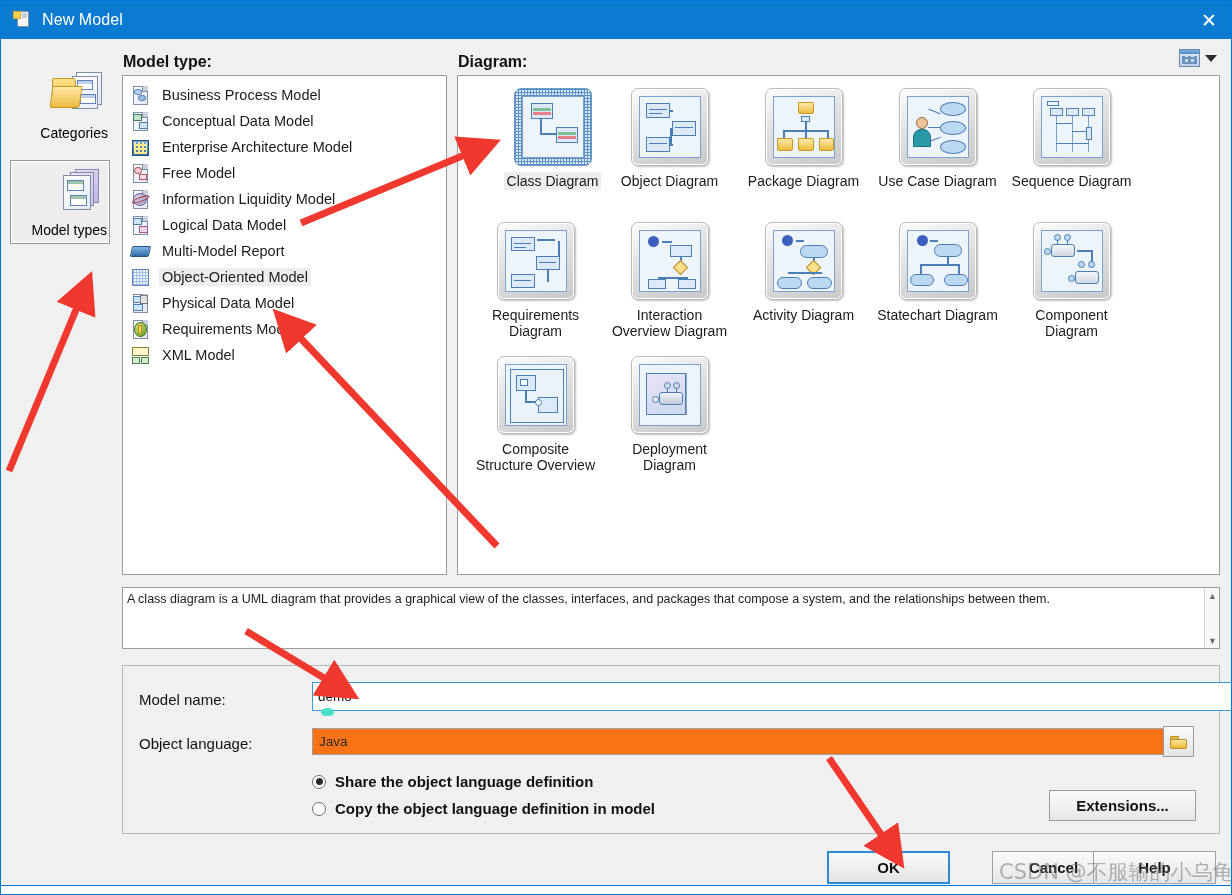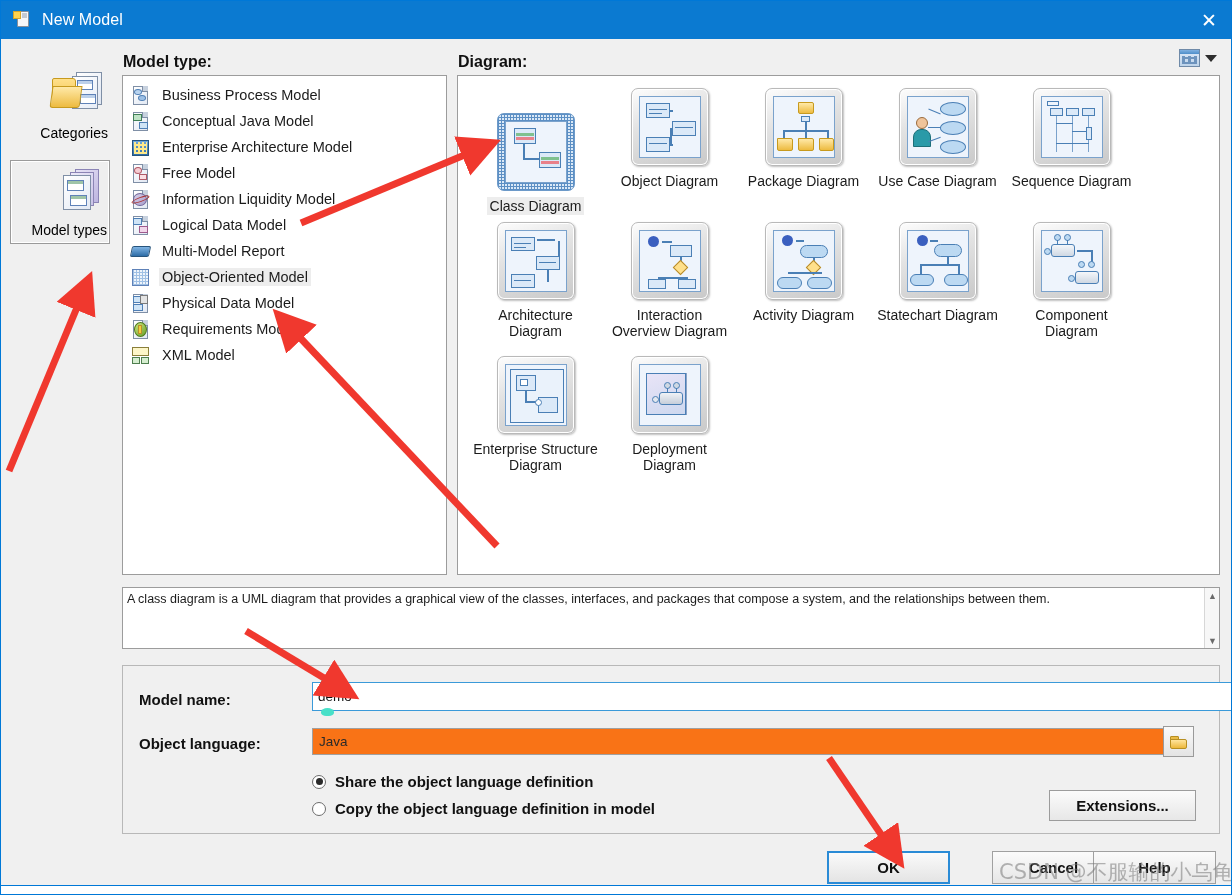--- a/index.html
+++ b/index.html
@@ -281,21 +281,21 @@
     display:flex; align-items:center; justify-content:center;
     font-size:9px; color:#6a6a6a;
   }
   .descscroll .up { top:0; } .descscroll .dn { bottom:0; }
 
   
   #formgroup {
     position:absolute; left:121px; top:664px; width:1098px; height:169px;
     border:1px solid #b8b8b8; background:#f0f0f0;
   }
-  .flabel { position:absolute; font-size:15px; font-weight:bold; color:#111; }
+  .flabel { position:absolute; font-size:15px; font-weight:normal; color:#111; }
   #lbl-modelname { left:16px; top:25px; }
   #lbl-objlang   { left:16px; top:69px; }
 
   #inp-modelname {
     position:absolute; left:189px; top:16px; width:968px; height:29px;
     background:#ffffff; border:1px solid #3a9ad9; outline:none;
     font-family:"Liberation Sans", sans-serif; font-size:13.5px;
     color:#111; padding:2px 5px;
   }
   .selhandle {
@@ -436,21 +436,21 @@
           <div class="mlabel">Business Process Model</div>
         </div>
         <div class="mrow">
           <div class="mico">
             <div class="pg"></div>
             <div class="g-cdm">
               <div class="r1"></div>
               <div class="r2"></div>
             </div>
           </div>
-          <div class="mlabel">Conceptual Java Model</div>
+          <div class="mlabel">Conceptual Data Model</div>
         </div>
         <div class="mrow">
           <div class="mico">
             <div class="g-eam">
               <div class="b"></div>
               <div class="w"></div>
             </div>
           </div>
           <div class="mlabel">Enterprise Architecture Model</div>
         </div>
@@ -529,21 +529,21 @@
               <div class="b2"></div>
             </div>
           </div>
           <div class="mlabel">XML Model</div>
         </div>
       </div>
   </div>
 
   <div class="panel" id="panel-diagram">
     <div class="dgrid" id="dgrid">
-        <div class="dcell selected" style="left: 11px; top: 12px; margin-top: 25px;">
+        <div class="dcell selected" style="left: 28px; top: 12px;">
           <div class="dicon">
             <div class="dinner">
               <div class="sb" style="left:8px;top:6px;width:22px;height:16px;"></div>
               <div class="sgrn" style="left:10px;top:11px;width:18px;height:3px;"></div>
               <div class="sred" style="left:10px;top:15px;width:18px;height:3px;"></div>
               <div class="sl" style="left:17px;top:22px;width:2px;height:16px;"></div>
               <div class="sl" style="left:17px;top:36px;width:16px;height:2px;"></div>
               <div class="sb" style="left:33px;top:30px;width:22px;height:16px;"></div>
               <div class="sgrn" style="left:35px;top:35px;width:18px;height:3px;"></div>
               <div class="sred" style="left:35px;top:39px;width:18px;height:3px;"></div>
@@ -626,21 +626,21 @@
               <div class="sl" style="left:8px;top:16px;width:12px;height:1px;"></div>
               <div class="sl" style="left:31px;top:8px;width:18px;height:2px;"></div>
               <div class="sb" style="left:30px;top:25px;width:24px;height:14px;"></div>
               <div class="sl" style="left:33px;top:31px;width:17px;height:1px;"></div>
               <div class="sl" style="left:52px;top:10px;width:2px;height:15px;"></div>
               <div class="sb" style="left:5px;top:43px;width:24px;height:14px;"></div>
               <div class="sl" style="left:8px;top:49px;width:17px;height:1px;"></div>
               <div class="sl" style="left:41px;top:39px;width:2px;height:12px;"></div>
             </div>
           </div>
-          <div class="dlabel">Architecture Diagram</div>
+          <div class="dlabel">Requirements Diagram</div>
         </div>
         <div class="dcell" style="left: 145px; top: 146px;">
           <div class="dicon">
             <div class="dinner">
               <div class="sdot" style="left:8px;top:5px;width:11px;height:11px;"></div>
               <div class="sl" style="left:22px;top:10px;width:10px;height:2px;"></div>
               <div class="sb" style="left:30px;top:14px;width:22px;height:12px;"></div>
               <div class="sl" style="left:40px;top:26px;width:2px;height:6px;"></div>
               <div class="sdia" style="left:35px;top:31px;width:11px;height:11px;"></div>
               <div class="sl" style="left:18px;top:46px;width:30px;height:2px;"></div>
@@ -705,21 +705,21 @@
             <div class="dinner">
               <div class="sb" style="left:4px;top:4px;width:54px;height:54px;background:#eaf2fb;"></div>
               <div class="sb" style="left:10px;top:10px;width:20px;height:16px;"></div>
               <div class="sb" style="left:14px;top:14px;width:8px;height:7px;background:#ffffff;"></div>
               <div class="sl" style="left:19px;top:26px;width:2px;height:12px;"></div>
               <div class="sl" style="left:19px;top:36px;width:12px;height:2px;"></div>
               <div class="sb" style="left:32px;top:32px;width:20px;height:16px;"></div>
               <div class="sc" style="left:29px;top:34px;width:7px;height:7px;background:#fff;"></div>
             </div>
           </div>
-          <div class="dlabel">Enterprise Structure Diagram</div>
+          <div class="dlabel">Composite Structure Overview</div>
         </div>
         <div class="dcell" style="left: 145px; top: 280px;">
           <div class="dicon">
             <div class="dinner">
               <div class="sb" style="left:6px;top:8px;width:40px;height:42px;background:linear-gradient(160deg,#e9e4f7,#cdd8ef);"></div>
               <div class="sl" style="left:46px;top:8px;width:1px;height:42px;background:#8ba2c6;"></div>
               <div class="sc" style="left:24px;top:17px;width:7px;height:7px;background:#cfd8e3;"></div>
               <div class="sc" style="left:33px;top:17px;width:7px;height:7px;background:#cfd8e3;"></div>
               <div class="sl" style="left:27px;top:23px;width:1px;height:5px;"></div>
               <div class="sl" style="left:36px;top:23px;width:1px;height:5px;"></div>

